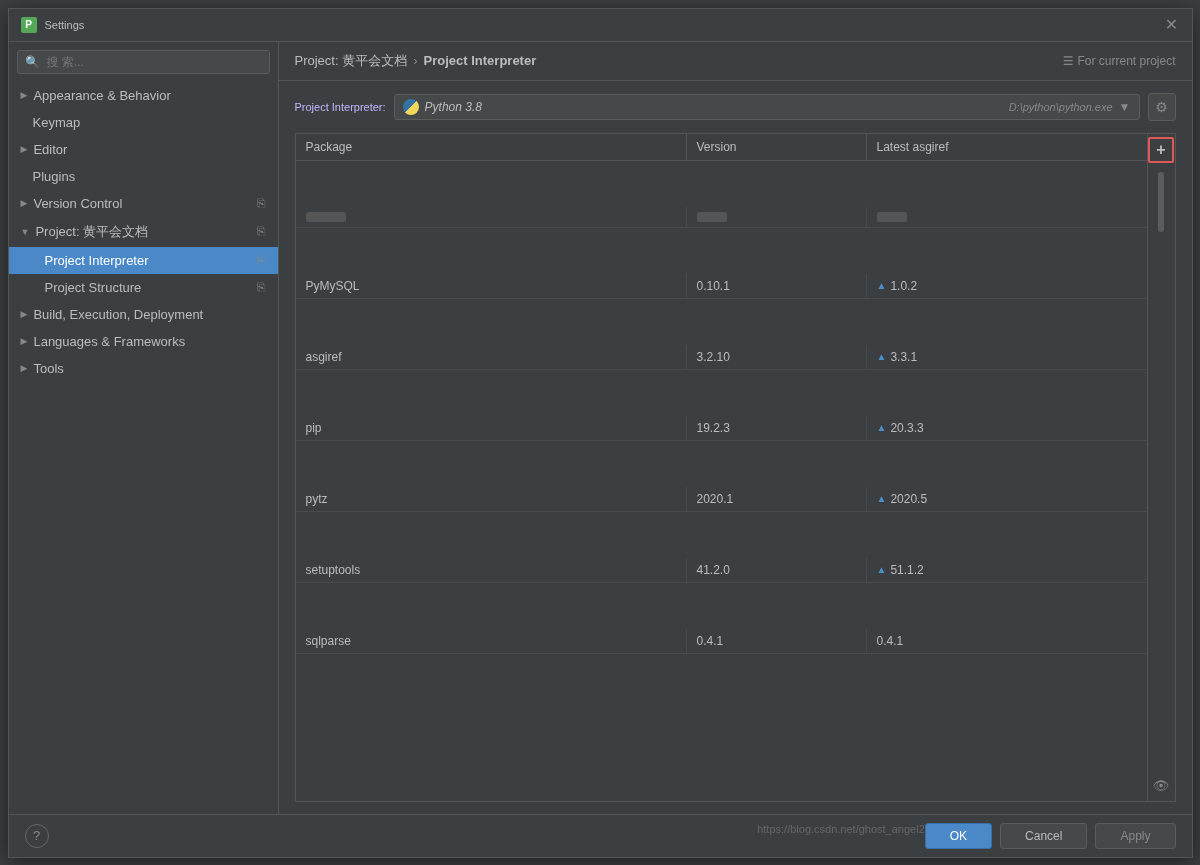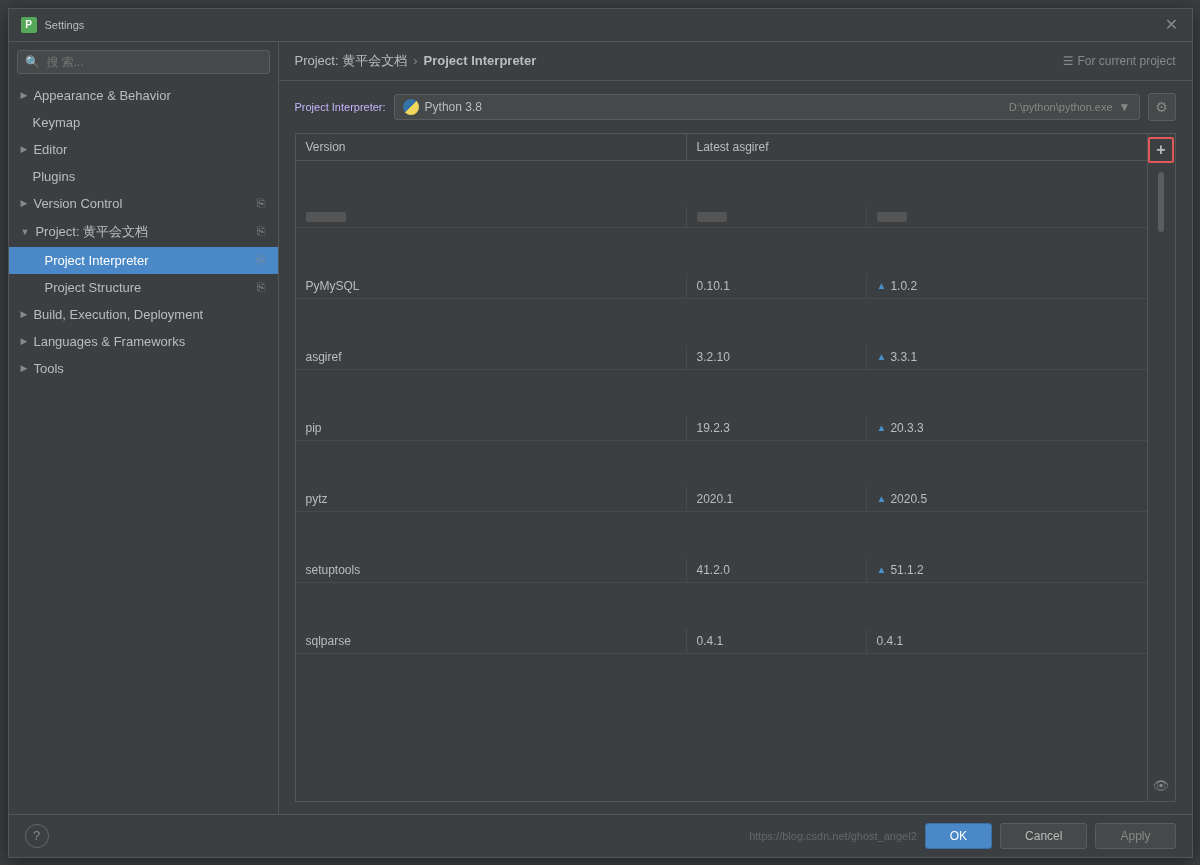--- a/index.html
+++ b/index.html
@@ -185,20 +185,21 @@
       background: #45494a;
       border: 1px solid #5a5d5e;
       border-radius: 3px;
       padding: 4px 8px;
       color: #bbbcbd;
       font-size: 12px;
       display: flex;
       align-items: center;
       gap: 6px;
       cursor: pointer;
+      font-style: italic;
     }
 
     .interpreter-dropdown .python-icon {
       width: 16px;
       height: 16px;
       background: linear-gradient(135deg, #3572a5 50%, #f0d85d 50%);
       border-radius: 50%;
       flex-shrink: 0;
     }
 
@@ -521,20 +522,21 @@
                 <polygon points="0 0, 8 3, 0 6" fill="#e04040"></polygon>
               </marker>
             </defs>
             <path d="M 100 10 Q 140 10 160 55" stroke="#e04040" stroke-width="3" fill="none" marker-end="url(#arrowhead)"></path>
           </svg>
 
           <div class="table-container">
             <div class="table-inner">
 
               <div class="table-header">
+                <div class="th">Package</div>
                 <div class="th">Version</div>
                 <div class="th">Latest asgiref</div>
               </div>
 
               <div class="table-row">
                 <div class="td">
                   <div class="blurred-package"></div>
                 </div>
                 <div class="td">
                   <div class="blurred-val"></div>
@@ -600,21 +602,21 @@
               <div class="eye-btn">👁</div>
             </div>
           </div>
         </div>
       </div>
     </div>
   </div>
 
   <div class="dialog-footer">
     <div class="help-btn">?</div>
-    <div style="display:flex;align-items:center;gap:8px;">
+    <div style="display:flex;">
       <span class="watermark">https://blog.csdn.net/ghost_angel2</span>
       <div class="footer-buttons">
         <button class="btn btn-ok">OK</button>
         <button class="btn btn-cancel">Cancel</button>
         <button class="btn btn-apply">Apply</button>
       </div>
     </div>
   </div>
 </div>
 

